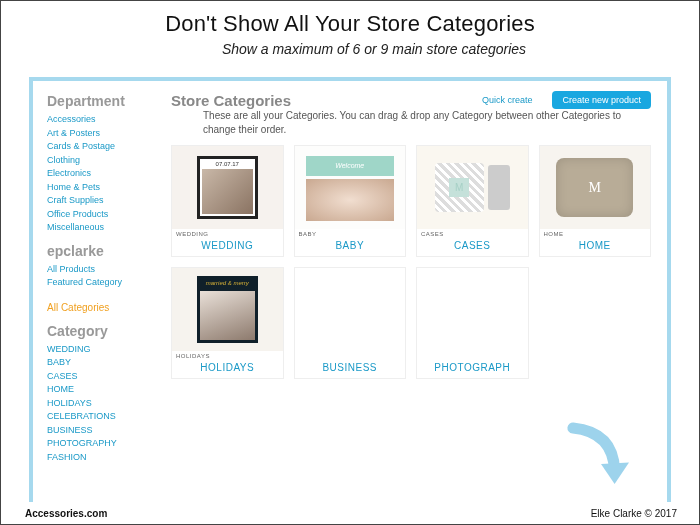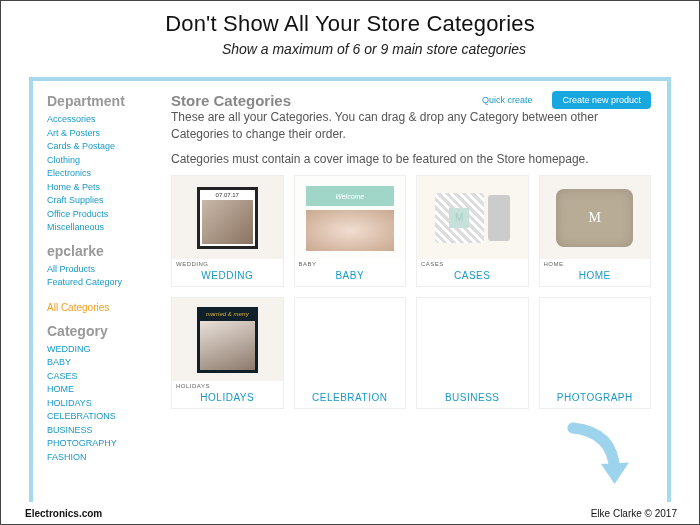--- a/index.html
+++ b/index.html
@@ -15,21 +15,21 @@
   .sidebar a { display: block; color: #1a99c7; font-size: 9px; text-decoration: none; line-height: 1.5; }
   .allcat { color: #f0a020 !important; margin-top: 10px; margin-bottom: 6px; font-size: 10px !important; }
   .main { flex: 1; padding: 10px 16px 0 6px; position: relative; }
   .main-header { display: flex; align-items: center; justify-content: space-between; }
   .main-title { color: #888; font-size: 15px; font-weight: 700; }
   .header-actions { display: flex; align-items: center; gap: 20px; }
   .quick { color: #1a99c7; font-size: 9px; }
   .create-btn { background: #19a7e0; color: #fff; border-radius: 4px; padding: 4px 10px; font-size: 9px; }
   .sublinks { color: #1a99c7; font-size: 9px; margin: 6px 0 10px 0; }
   .sublinks span { color: #1a99c7; }
-  .desc { font-size: 12px; color: #555; line-height: 1.4; margin-bottom: 8px; }
+  .desc { font-size: 10px; color: #555; line-height: 1.4; margin-bottom: 8px; margin-left: 32px; }
   .grid { display: grid; grid-template-columns: repeat(4, 1fr); gap: 10px; }
   .card { background: #fff; border: 1px solid #eee; height: 112px; display: flex; flex-direction: column; }
   .card-img { flex: 1; display: flex; align-items: center; justify-content: center; overflow: hidden; position: relative; }
   .tiny-label { font-size: 6px; color: #666; letter-spacing: 0.5px; padding: 2px 0 0 4px; background: #fff; }
   .card-label { text-align: center; color: #1a99c7; font-size: 10px; padding: 3px 0 5px 0; letter-spacing: 0.5px; }
   .footer-left { position: absolute; left: 24px; bottom: 5px; font-size: 10px; color: #111; font-weight: bold; }
   .footer-right { position: absolute; right: 22px; bottom: 5px; font-size: 10px; color: #111; }
   .arrow-svg { position: absolute; right: 30px; bottom: 6px; width: 80px; height: 80px; pointer-events: none; }
   
   .thumb-wedding { background: #f6f2ee; width:100%; height:100%; display:flex; align-items:center; justify-content:center; }
@@ -93,21 +93,20 @@
 
       <div class="main">
         <div class="main-header">
           <div class="main-title">Store Categories</div>
           <div class="header-actions">
             <span class="quick">Quick create</span>
             <span class="create-btn">Create new product</span>
           </div>
         </div>
         <div class="desc">These are all your Categories. You can drag &amp; drop any Category between other Categories to change their order.</div>
-        <div class="desc">Categories must contain a cover image to be featured on the Store homepage.</div>
 
         <div class="grid">
 
           <div class="card">
             <div class="card-img">
               <div class="thumb-wedding">
                   <div class="frame">
                     <div class="date">07.07.17</div>
                     <div class="photo"></div>
                   </div>
@@ -157,26 +156,20 @@
                   <div class="card2">
                     <div class="gold">married &amp; merry</div>
                     <div class="photo"></div>
                   </div>
                 </div>
             </div>
             <div class="tiny-label">HOLIDAYS</div>
             <div class="card-label">HOLIDAYS</div>
           </div>
 
-          <div class="card">
-            <div class="card-img">
-                <div class="empty-thumb"></div>
-              </div>
-            <div class="card-label">CELEBRATION</div>
-          </div>
 
           <div class="card">
             <div class="card-img">
                 <div class="empty-thumb"></div>
               </div>
             <div class="card-label">BUSINESS</div>
           </div>
 
           <div class="card">
             <div class="card-img">
@@ -189,15 +182,15 @@
 
         <svg class="arrow-svg" viewBox="0 0 100 100">
           <path d="M 20 15 Q 70 20 72 68" stroke="#9dd3ec" stroke-width="14" fill="none" stroke-linecap="round"></path>
           <path d="M 55 60 L 72 85 L 90 58 Z" fill="#9dd3ec"></path>
         </svg>
       </div>
 
     </div>
   </div>
 
-  <div class="footer-left">Electronics.com</div>
+  <div class="footer-left">Accessories.com</div>
   <div class="footer-right">Elke Clarke © 2017</div>
 </div>
 
 </body></html>

